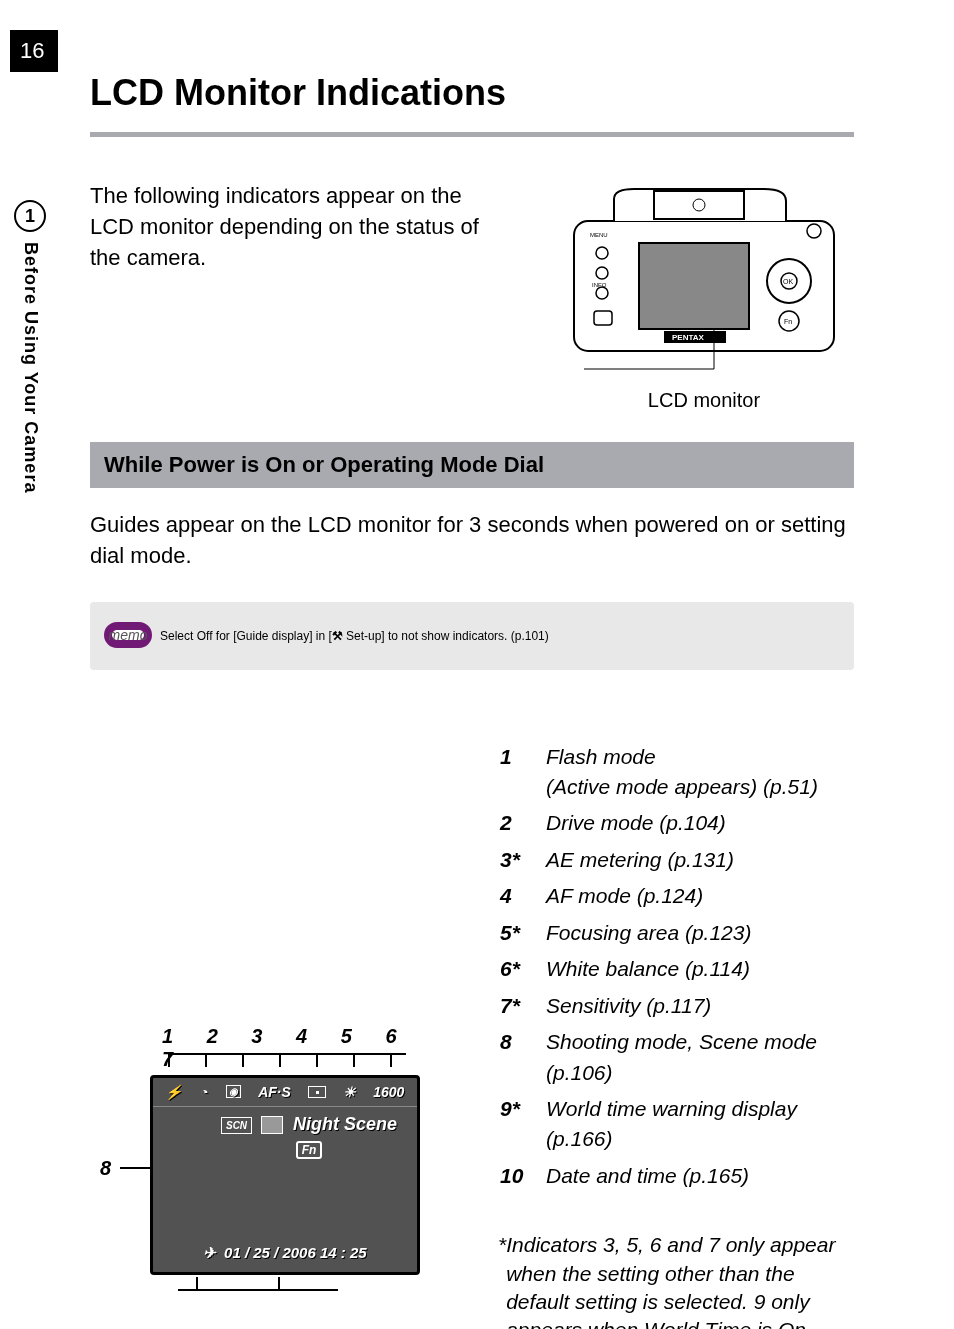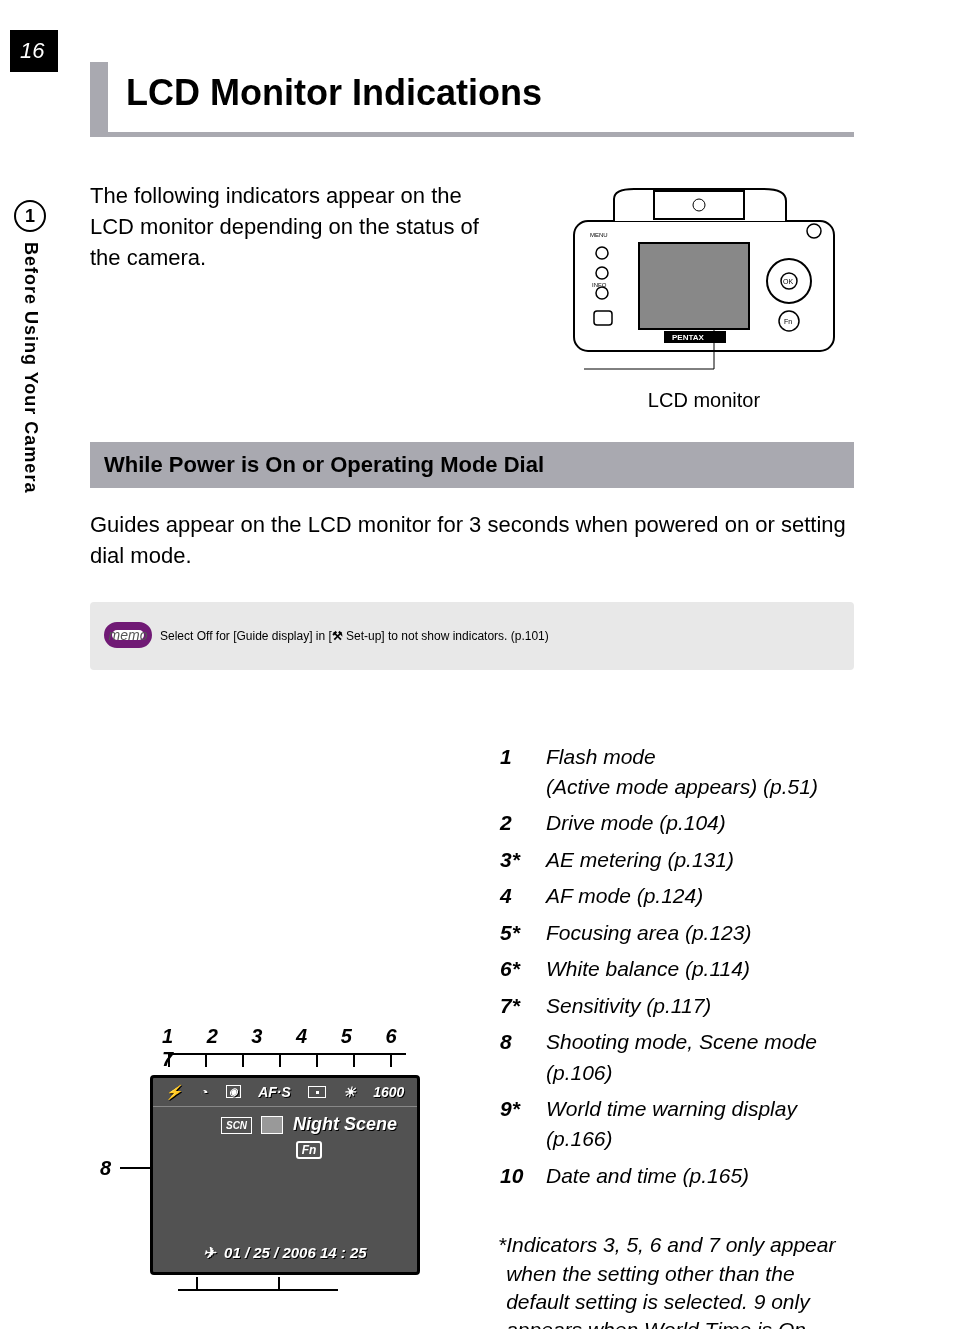--- a/index.html
+++ b/index.html
@@ -13,21 +13,20 @@
   }
   .page-number {
     position: absolute;
     top: 30px;
     left: 10px;
     background: #000;
     color: #fff;
     font-size: 22px;
     padding: 8px 14px 8px 10px;
     font-weight: normal;
-    font-style: italic;
   }
   .side-tab {
     position: absolute;
     left: 0;
     top: 200px;
     width: 60px;
     display: flex;
     flex-direction: column;
     align-items: center;
   }
@@ -53,20 +52,21 @@
     position: absolute;
     left: 90px;
     top: 62px;
     right: 100px;
   }
   .heading-row {
     display: flex;
     align-items: stretch;
     border-bottom: 5px solid #a9a9b0;
     margin-bottom: 44px;
+    flex-direction: column;
   }
   .heading-bar {
     width: 18px;
     background: #a9a9b0;
     margin-right: 18px;
   }
   .heading-text {
     font-size: 36px;
     font-weight: bold;
     padding: 10px 0 18px 0;

